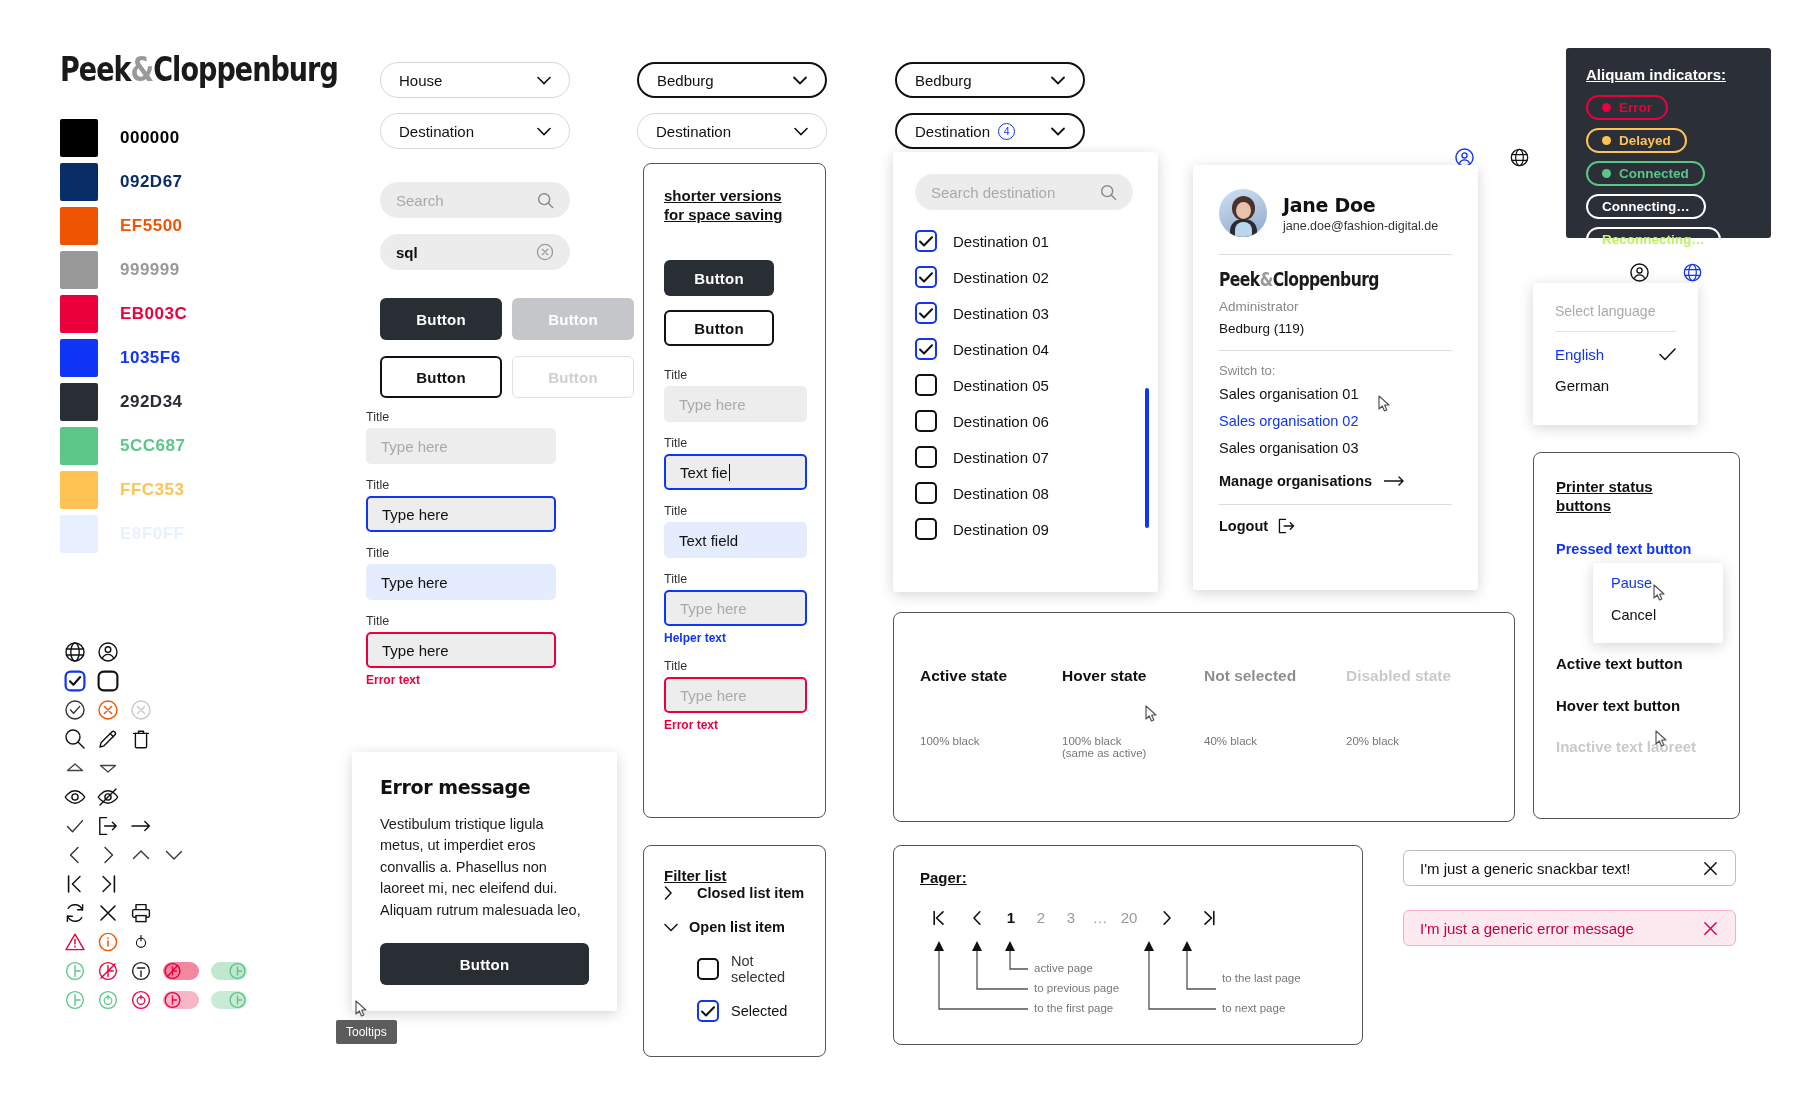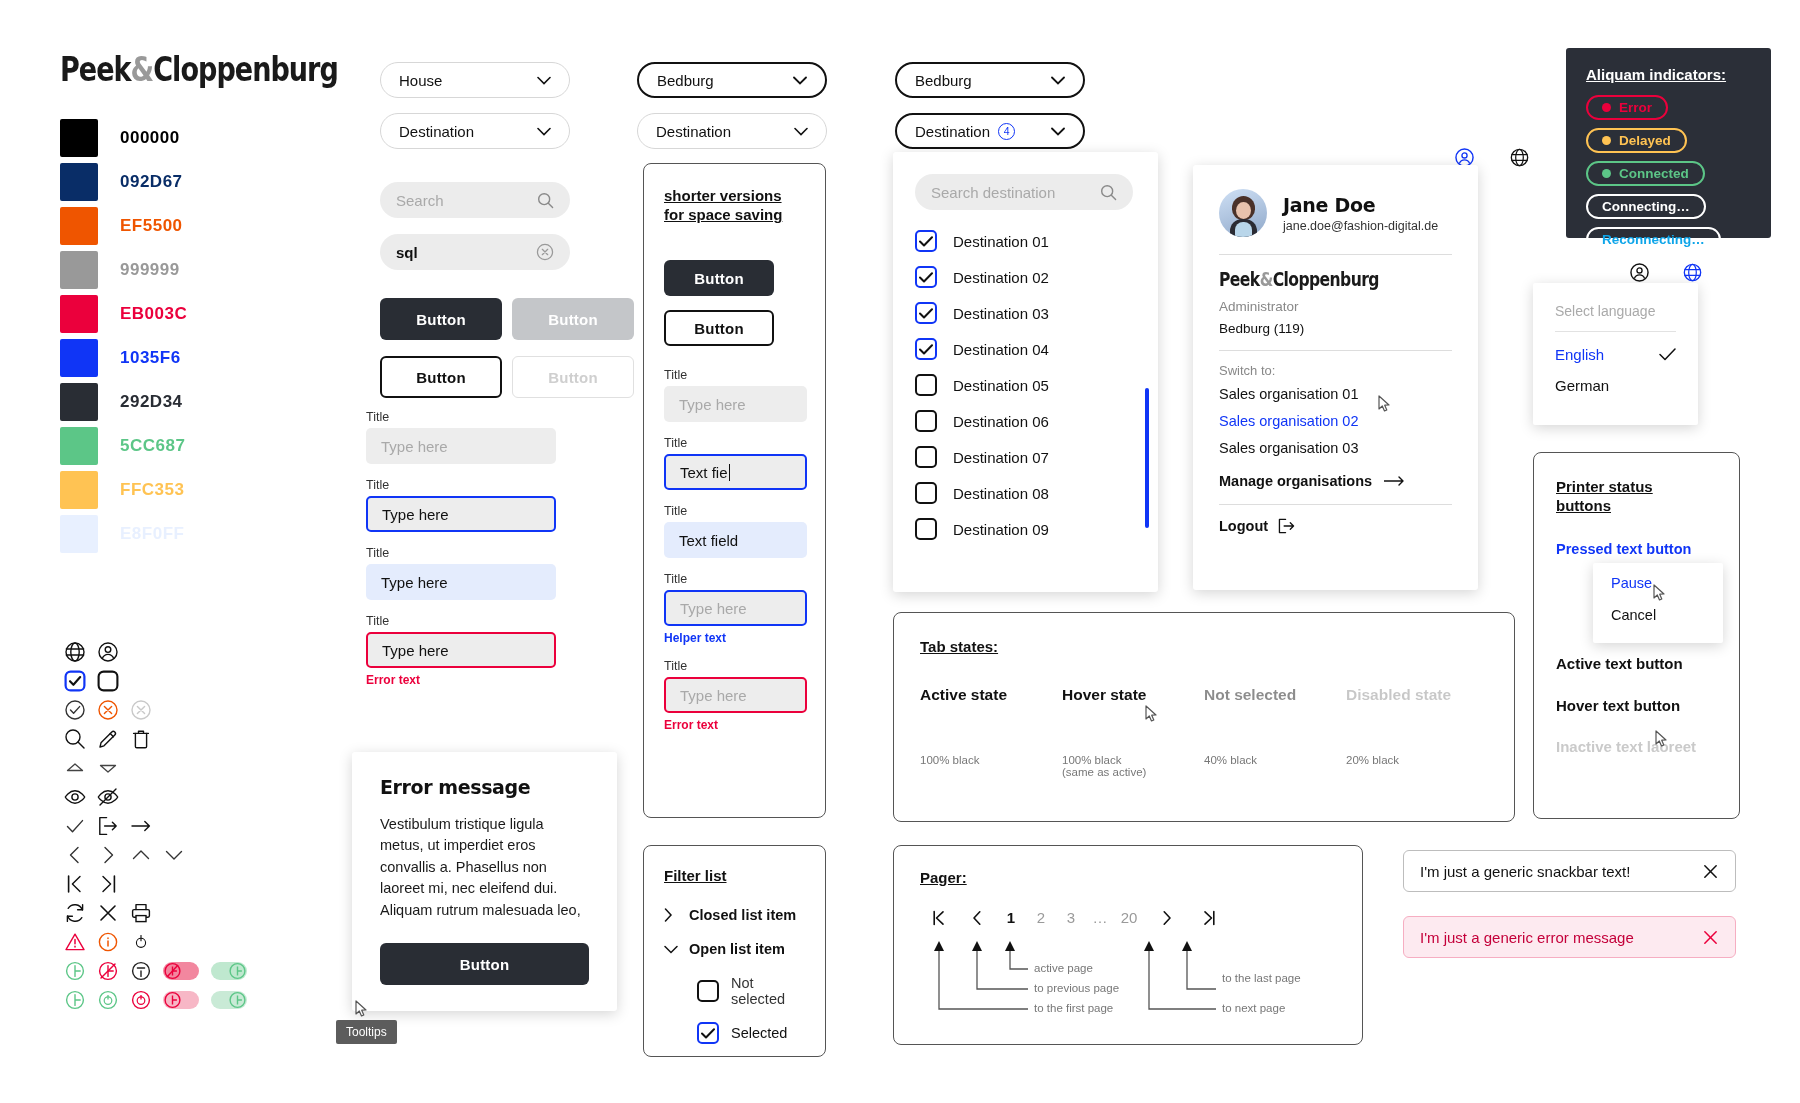--- a/index.html
+++ b/index.html
@@ -81,21 +81,21 @@
   .cb {
     width: 22px; height: 22px; border-radius: 5px; border: 2.2px solid #111;
     background: #fff; display: flex; align-items: center; justify-content: center; flex: none;
   }
   .cb.on { border-color: #1035F6; }
 
   .card-shadow { box-shadow: 0 3px 14px rgba(0,0,0,0.17); }
 
   .snack {
     display: flex; align-items: center; justify-content: space-between;
-    border-radius: 6px; height: 42px; padding: 0 16px; font-size: 15px;
+    border-radius: 6px; height: 36px; padding: 0 16px; font-size: 15px;
   }
 
   .tiny { font-size: 11.5px; color: #777; }
 
   
   .hi-pill {
     display: inline-flex; align-items: center; gap: 8px;
     border-radius: 999px; padding: 3px 14px; font-weight: bold; font-size: 13.5px;
     border: 2px solid; background: transparent;
   }
@@ -569,21 +569,21 @@
     <div class="fld red" style="width:143px;">
       <span class="ph">Type here</span>
     </div>
         <div class="err-txt">Error text</div>
       </div>
     </div>
 </div>
 
 <div class="abs panel" style="left:643px; top:845px; width:183px; height:212px; padding:20px 20px;">
   <div class="panel-title">Filter list</div>
-  <div style="display:flex; align-items:center; gap:16px; margin-top:22px;">
+  <div style="display:flex; align-items:center; gap:24px; ">
     <svg width="9" height="14" viewBox="0 0 9 14">
         <path d="M1.5 1L7 7L1.5 13" stroke="#111" stroke-width="1.5" fill="none" stroke-linecap="round"></path>
       </svg>
     <span style="font-weight:bold; font-size:14.5px;">Closed list item</span>
   </div>
   <div style="display:flex; align-items:center; gap:11px; margin-top:18px;">
     <svg width="14" height="9" viewBox="0 0 14 9">
         <path d="M1 1.5L7 7.5L13 1.5" stroke="#111" stroke-width="1.5" fill="none" stroke-linecap="round"></path>
       </svg>
     <span style="font-weight:bold; font-size:14.5px;">Open list item</span>
@@ -695,21 +695,20 @@
      <div class="cb ">
        
      </div>
      <span style="font-size:15px;">Destination 09</span>
    </div>
     </div>
   <div class="abs" style="left:252px; top:236px; width:4px; height:140px; background:#1035F6; border-radius:3px;"></div>
 </div>
 
 <div class="abs panel" style="left:893px; top:612px; width:622px; height:210px; padding:24px 26px;">
-  <div class="panel-title">Tab states:</div>
   <div style="display:flex; margin-top:30px;" id="tabstates">
       <div style="width:155px;">
      <div style="font-weight:bold;font-size:15.5px;color:#111;">Active state</div>
      <div class="tiny" style="margin-top:50px;white-space:pre-line;">100% black</div>
    </div>
       <div style="width:155px;">
      <div style="font-weight:bold;font-size:15.5px;color:#111;">Hover state</div>
      <div class="tiny" style="margin-top:50px;white-space:pre-line;">100% black
 (same as active)</div>
    </div>
@@ -854,21 +853,21 @@
      <span>Delayed</span>
    </div>
       <div class="hi-pill" style="border-color:#5CC687;color:#5CC687;">
      <span class="dot" style="background:#5CC687"></span>
      <span>Connected</span>
    </div>
       <div class="hi-pill" style="border-color:#FFFFFF;color:#FFFFFF;">
 
      <span>Connecting…</span>
    </div>
-      <div class="hi-pill" style="border-color:#FFFFFF;color:#0ea5e9;">
+      <div class="hi-pill" style="border-color:#FFFFFF;color:#bef264;">
 
      <span>Reconnecting…</span>
    </div>
     </div>
 </div>
 
 <div class="abs" style="left:1630px; top:263px;">
   <svg width="19" height="19" viewBox="0 0 20 20">
       <circle cx="10" cy="10" r="9" stroke="#111" stroke-width="1.5" fill="none"></circle>
       <circle cx="10" cy="7.8" r="2.7" stroke="#111" stroke-width="1.4" fill="none"></circle>

